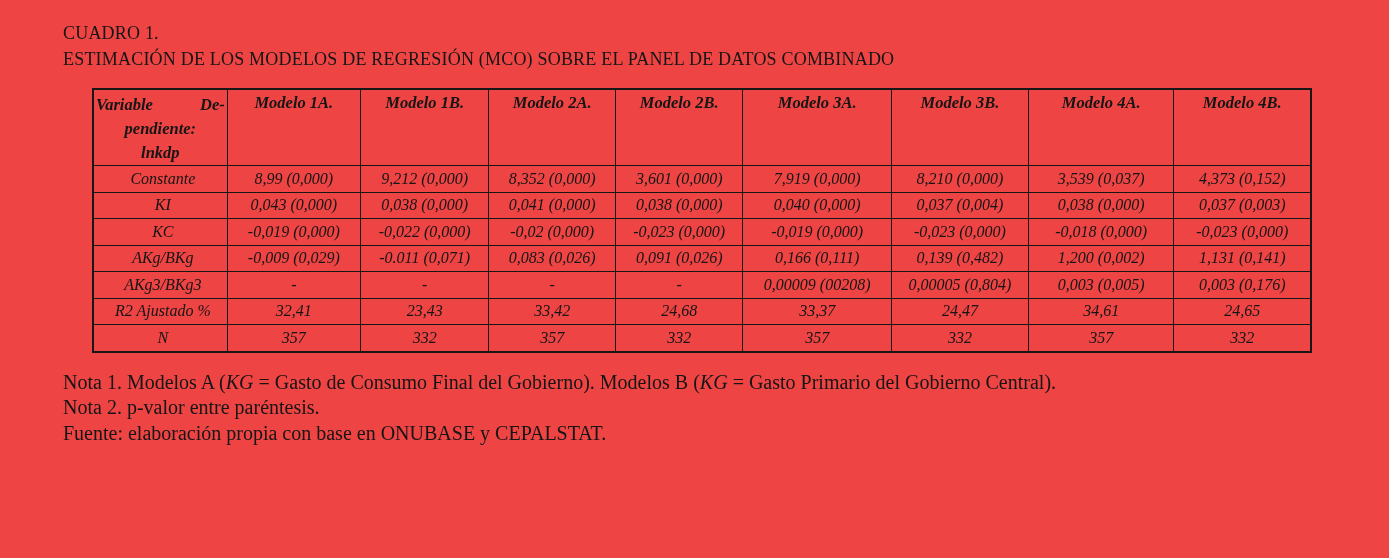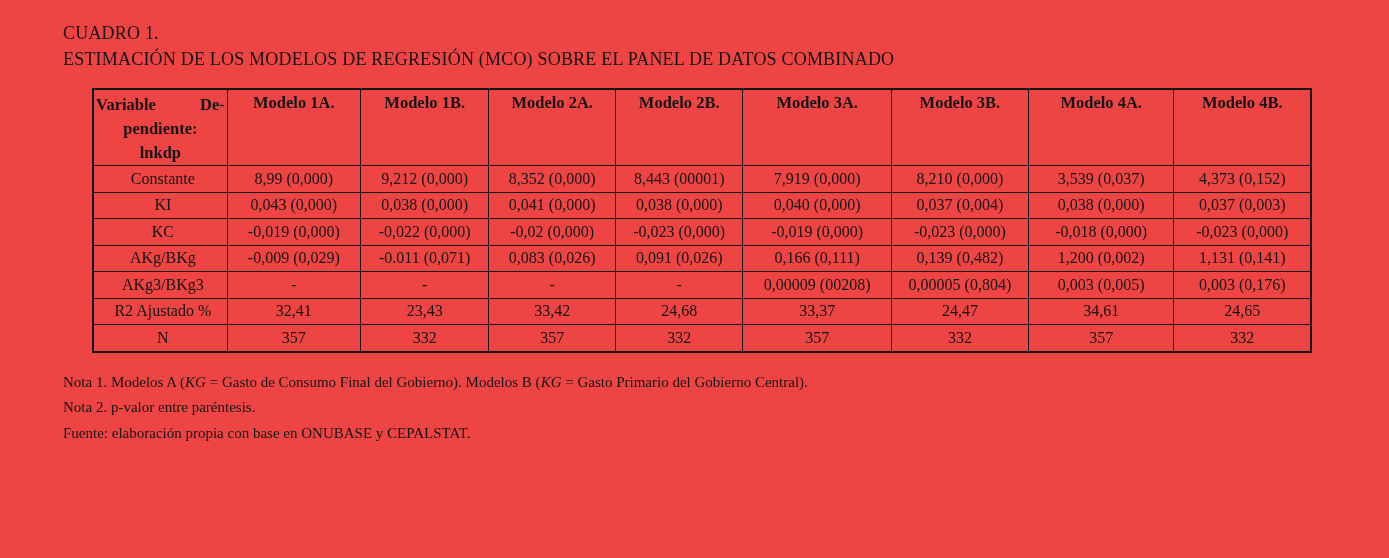--- a/index.html
+++ b/index.html
@@ -24,20 +24,21 @@
     line-height: 26px;
     letter-spacing: 0.2px;
     white-space: nowrap;
   }
   table.results {
     border-collapse: collapse;
     table-layout: fixed;
     width: 1220px;
     margin-left: 29px;
     border: 2px solid #161616;
+    font-style: italic;
   }
   table.results th, table.results td {
     border: 1.8px solid #161616;
     overflow: hidden;
     white-space: nowrap;
   }
   table.results th {
     font-weight: bold;
     font-size: 16.5px;
     vertical-align: top;
@@ -60,21 +61,21 @@
     text-align: center;
     height: 25.5px;
     padding: 0 2px;
   }
   table.results td.row-label {
     text-align: center;
     padding-left: 7px;
   }
   .notes {
     margin-top: 17px;
-    font-size: 15px;
+    font-size: 20px;
     line-height: 25.5px;
   }
   .note-line { margin: 0; white-space: nowrap; }
   .kg { font-style: italic; }
 </style>
 </head>
 <body>
 
 <div class="page">
 
@@ -114,21 +115,21 @@
         <th>Modelo 4A.</th>
         <th>Modelo 4B.</th>
       </tr>
     </thead>
     <tbody>
       <tr>
         <td class="row-label">Constante</td>
         <td>8,99 (0,000)</td>
         <td>9,212 (0,000)</td>
         <td>8,352 (0,000)</td>
-        <td>8,443 (00001)</td>
+        <td>3,601 (0,000)</td>
         <td>7,919 (0,000)</td>
         <td>8,210 (0,000)</td>
         <td>3,539 (0,037)</td>
         <td>4,373 (0,152)</td>
       </tr>
       <tr>
         <td class="row-label">KI</td>
         <td>0,043 (0,000)</td>
         <td>0,038 (0,000)</td>
         <td>0,041 (0,000)</td>

